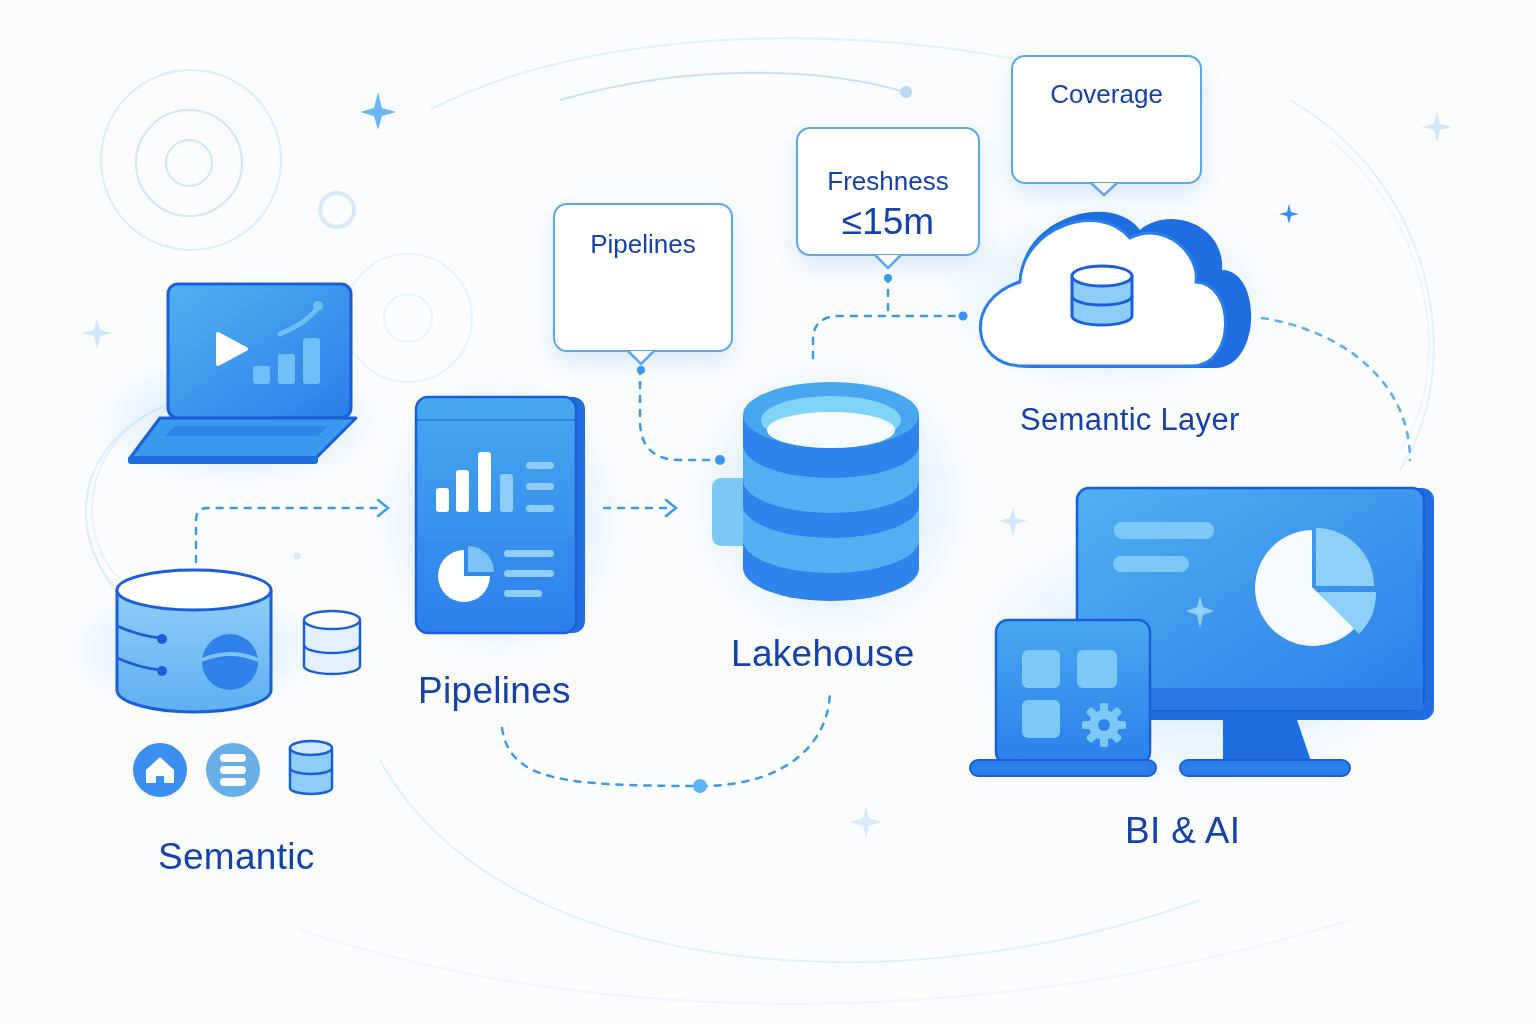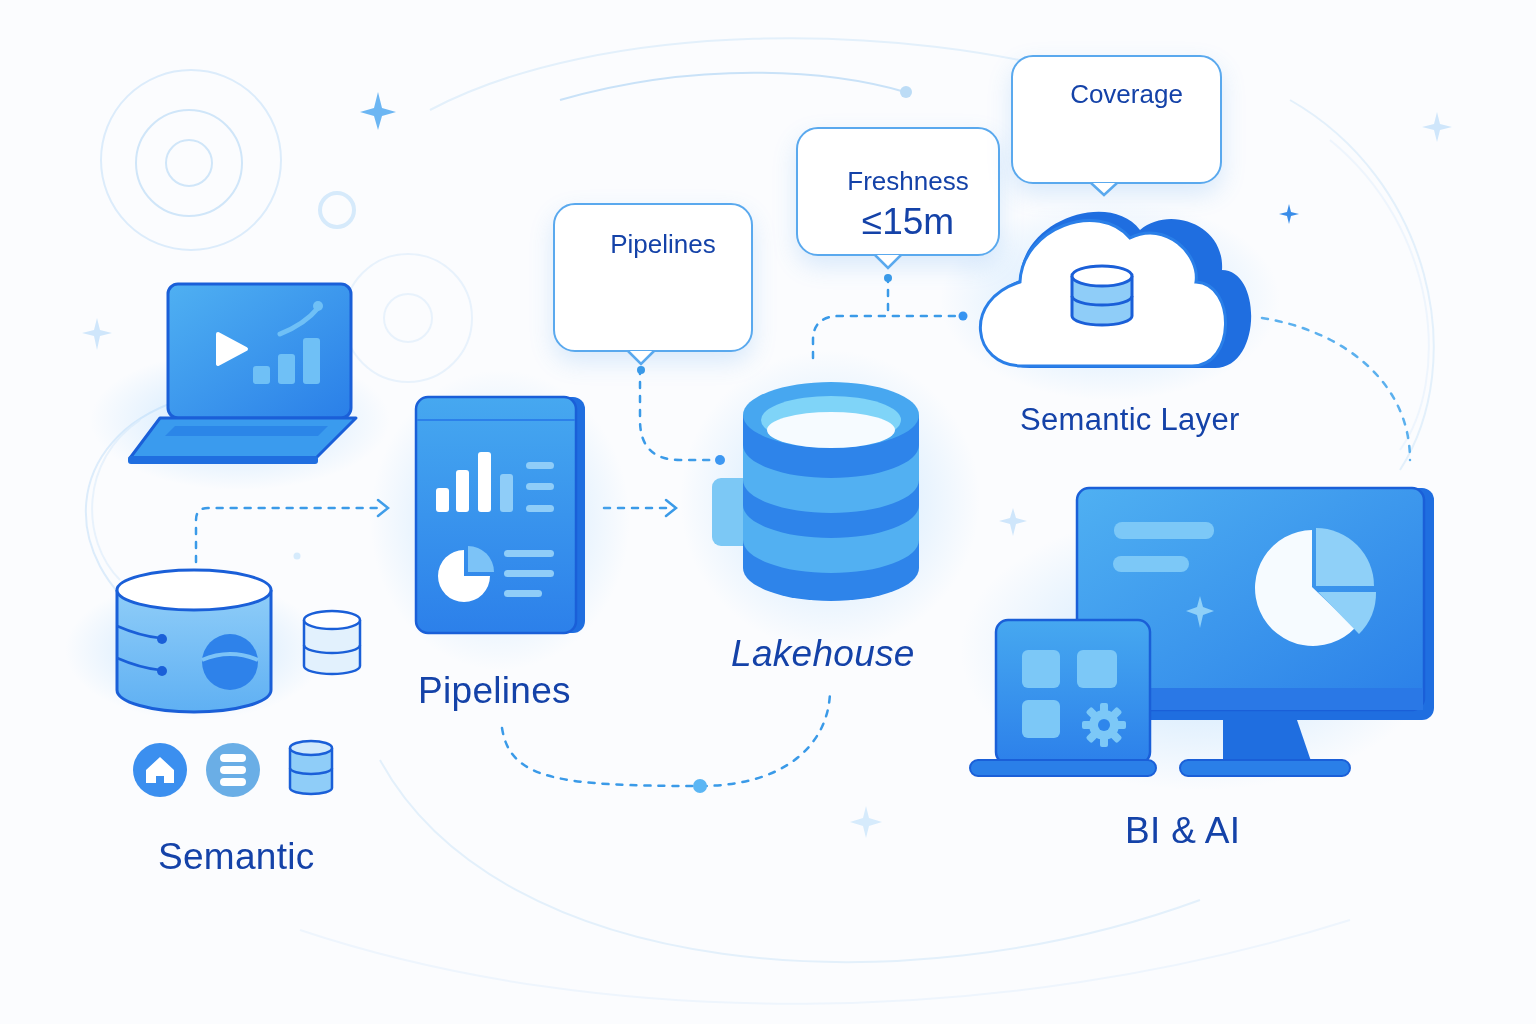--- a/index.html
+++ b/index.html
@@ -1,19 +1,19 @@
 <!DOCTYPE html>
 <html><head>
 <meta charset="utf-8">
 <style>
   html,body{margin:0;padding:0;}
   body{width:1536px;height:1024px;background:#fbfcfe;position:relative;overflow:hidden;font-family:"Liberation Sans","DejaVu Sans",sans-serif;}
   #scene{position:absolute;left:0;top:0;width:1536px;height:1024px;}
   .label{position:absolute;color:#1442a8;font-weight:400;font-size:37px;letter-spacing:0.3px;white-space:nowrap;}
-  .callout{position:absolute;background:#fff;border:2.5px solid #5aa9ee;border-radius:22px;box-shadow:0 10px 24px rgba(60,150,240,0.18);text-align:center;color:#1442a8;padding-left:20px;}
+  .callout{position:absolute;background:#fff;border:2.5px solid #5aa9ee;border-radius:14px;box-shadow:0 10px 24px rgba(60,150,240,0.18);text-align:center;color:#1442a8;}
   .callout .t1{font-size:26px;}
   .callout .t2{font-size:37px;}
 </style>
 </head>
 <body>
 
 <svg id="scene" viewBox="0 0 1536 1024" xmlns="http://www.w3.org/2000/svg">
   <defs>
     <linearGradient id="gBlue" x1="0" y1="0" x2="1" y2="1">
       <stop offset="0" stop-color="#4fb0f2"></stop>
@@ -213,15 +213,15 @@
 </div>
 
 <svg style="position:absolute;left:0;top:0;" width="1536" height="1024">
   <path d="M628 351 L641 364 L654 351" fill="#fff" stroke="#5aa9ee" stroke-width="2.5"></path>
   <path d="M875 255 L888 268 L901 255" fill="#fff" stroke="#5aa9ee" stroke-width="2.5"></path>
   <path d="M1091 183 L1104 195 L1117 183" fill="#fff" stroke="#5aa9ee" stroke-width="2.5"></path>
 </svg>
 
 <div class="label" style="left:158px;top:836px;">Semantic</div>
 <div class="label" style="left:418px;top:670px;">Pipelines</div>
-<div class="label" style="left:731px;top:633px;font-style:italic;">Lakehouse</div>
+<div class="label" style="left:731px;top:633px;">Lakehouse</div>
 <div class="label" style="left:1020px;top:402px;font-size:31px;">Semantic Layer</div>
 <div class="label" style="left:1125px;top:810px;">BI &amp; AI</div>
 
 </body></html>

